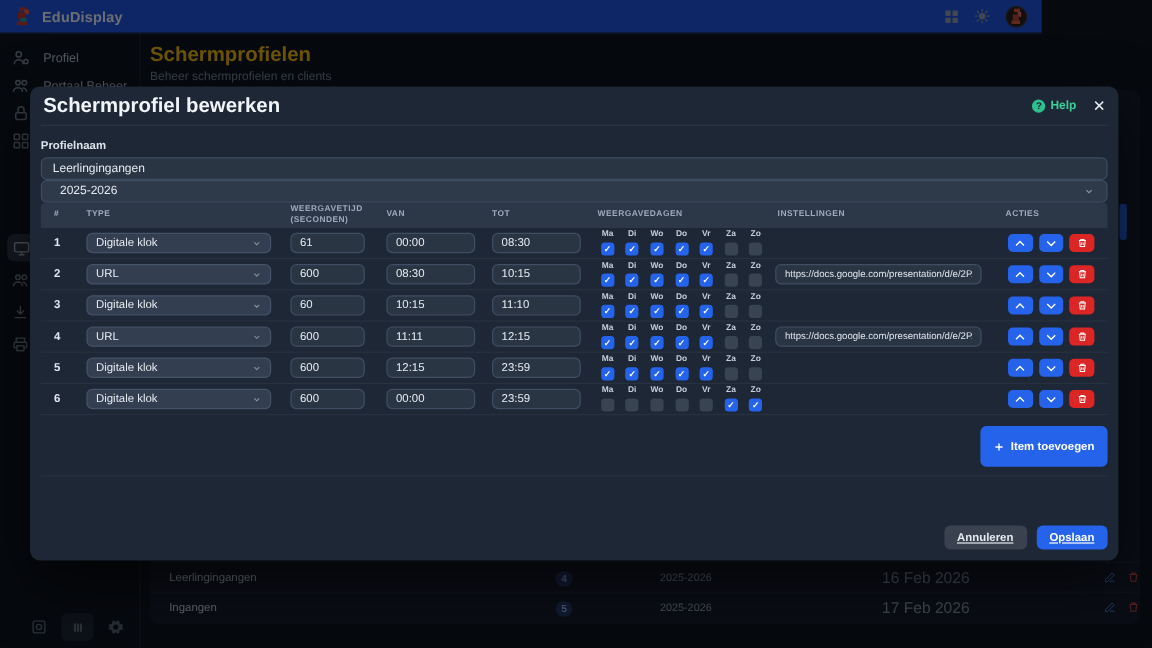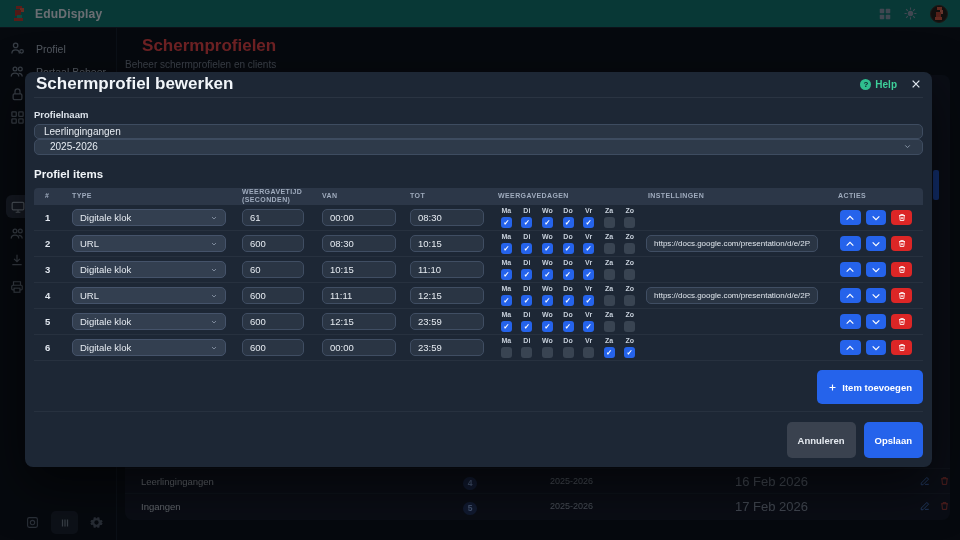--- a/index.html
+++ b/index.html
@@ -1,41 +1,41 @@
 <!DOCTYPE html>
 <html><head>
 <meta charset="utf-8">
 <style>
   * { margin:0; padding:0; box-sizing:border-box; }
   html,body { width:960px; height:540px; overflow:hidden; background:#0b0f16;
     font-family:"Liberation Sans", sans-serif; color:#e8edf3; }
   .stage { position:relative; width:960px; height:540px; }
 
   
-  .topbar { position:absolute; left:0; top:0; width:960px; height:28px;
-    background:#0f766e; border-bottom:1px solid #1a212e; display:flex; align-items:center; padding:0 12px; z-index:2; }
+  .topbar { position:absolute; left:0; top:0; width:868px; height:28px;
+    background:#1d4ed8; border-bottom:1px solid #1a212e; display:flex; align-items:center; padding:0 12px; z-index:2; }
   .brand { display:flex; align-items:center; gap:9px; }
   .brand-name { font-size:12px; font-weight:bold; color:#e8edf3; letter-spacing:.2px; }
   .topbar-right { margin-left:auto; display:flex; align-items:center; gap:13px; }
   .tb-icon { color:#8b98a9; display:flex; align-items:center; cursor:pointer; }
   .avatar { width:18px; height:18px; border-radius:50%; background:#241b16; border:1px solid #3a2e24;
     display:flex; align-items:center; justify-content:center; overflow:hidden; }
 
   
   .sidebar { position:absolute; left:0; top:28px; width:117px; height:512px; border-right:1px solid #161d28; z-index:1; }
   .sb-item { position:absolute; left:10px; display:flex; align-items:center; gap:11px; color:#76828f; }
   .sb-item .sb-label { font-size:10.5px; color:#aeb9c6; white-space:nowrap; }
   .sb-pill { position:absolute; left:6px; width:104px; height:23px; background:#2a3240; border-radius:6px;
     display:flex; align-items:center; padding-left:5px; color:#a7b2c0; }
   .sb-bottom { position:absolute; left:0; bottom:6px; width:117px; display:flex; align-items:center; gap:12px; padding-left:26px; color:#5a6472; }
   .sb-btn-box { width:27px; height:23px; background:#1a212c; border-radius:5px; display:flex; align-items:center; justify-content:center; color:#76828f; }
 
   
   .page-head { position:absolute; left:125px; top:36px; z-index:1; }
-  .page-title { font-size:17px; font-weight:bold; color:#ef4444;text-align:right; }
+  .page-title { font-size:17px; font-weight:bold; color:#eab308; }
   .page-sub { font-size:10px; color:#7d8795; margin-top:3px; }
   .bg-card { position:absolute; left:125px; top:75px; width:825px; height:445px; background:#121825; border-radius:8px; z-index:1; }
   .bg-rows { position:absolute; left:0; bottom:2px; width:100%; }
   .bg-row { display:flex; align-items:center; height:25px; border-top:1px solid #1c2330; }
   .bg-name { width:265px; padding-left:16px; font-size:9.5px; color:#cfd6df; }
   .bg-count { width:160px; text-align:center; }
   .badge { display:inline-block; min-width:9px; padding:1.5px 5px; background:#22345f; color:#93b4f0;
     border-radius:8px; font-size:8.5px; font-weight:bold; }
   .bg-config { width:185px; font-size:9px; color:#9aa4b2; }
   .bg-date { width:185px; font-size:13px; color:#8b95a5; }
@@ -91,21 +91,21 @@
   .abtn { width:22px; height:15px; border:none; border-radius:4px; display:flex; align-items:center;
     justify-content:center; color:#fff; cursor:pointer; padding:0; }
   .abtn.blue { background:#2563eb; } .abtn.red { background:#dc2626; }
 
   .add-row { display:flex; justify-content:flex-end; padding:9px 0 7px 0; border-bottom:1px solid #27313f; }
   .btn { border:none; border-radius:5px; height:34px; display:flex; align-items:center; gap:5px;
     font-size:9.5px; font-weight:bold; padding:0 11px; cursor:pointer; font-family:"Liberation Sans",sans-serif; }
   .btn.primary { background:#2563eb; color:#fff; }
   .btn.gray { background:#3a424f; color:#e5eaf0; }
   .modal-foot { margin-top:auto; display:flex; justify-content:flex-end; gap:8px; padding-top:10px; }
-  .modal-foot .btn { height:36px; }
+  .modal-foot .btn { height:20px;text-decoration:underline; }
 
   svg { display:block; }
 </style>
 </head>
 <body>
 
 <div class="stage">
 
   <header class="topbar">
     <div class="brand">
@@ -302,21 +302,20 @@
 
     <div class="f-select">
       <span class="sel-val">2025-2026</span>
       <span style="color:#8b98a9;">
         <svg width="9" height="9" viewBox="0 0 24 24" fill="none" stroke="currentColor" stroke-width="2.5">
           <path d="M6 9l6 6 6-6"></path>
         </svg>
       </span>
     </div>
 
-    <div class="section-title">Profiel items</div>
 
     <div class="thead">
       <span class="th col-num">#</span>
       <span class="th col-type">TYPE</span>
       <span class="th col-dur">WEERGAVETIJD (SECONDEN)</span>
       <span class="th col-van">VAN</span>
       <span class="th col-tot">TOT</span>
       <span class="th col-days">WEERGAVEDAGEN</span>
       <span class="th col-url">INSTELLINGEN</span>
       <span class="th col-act">ACTIES</span>

